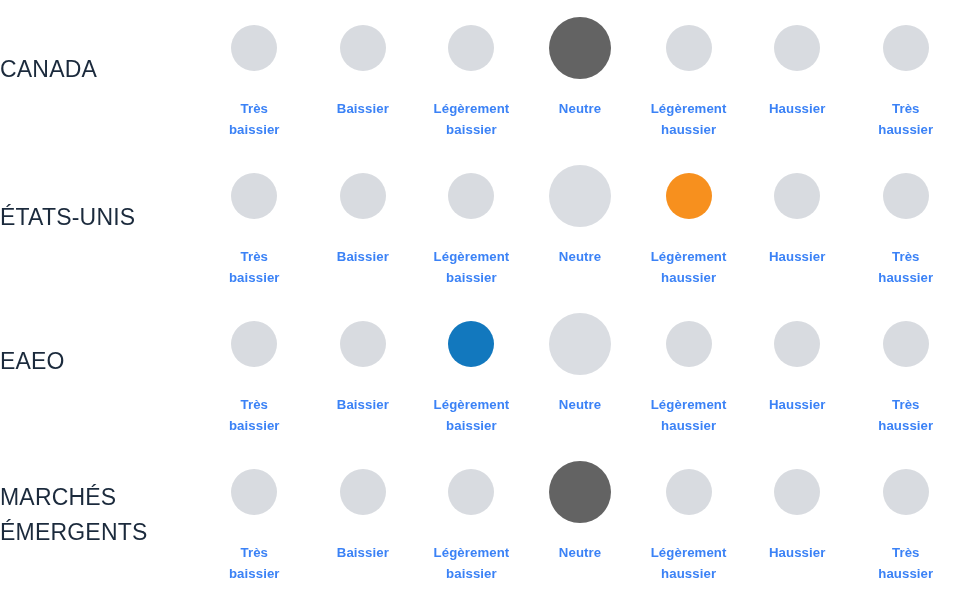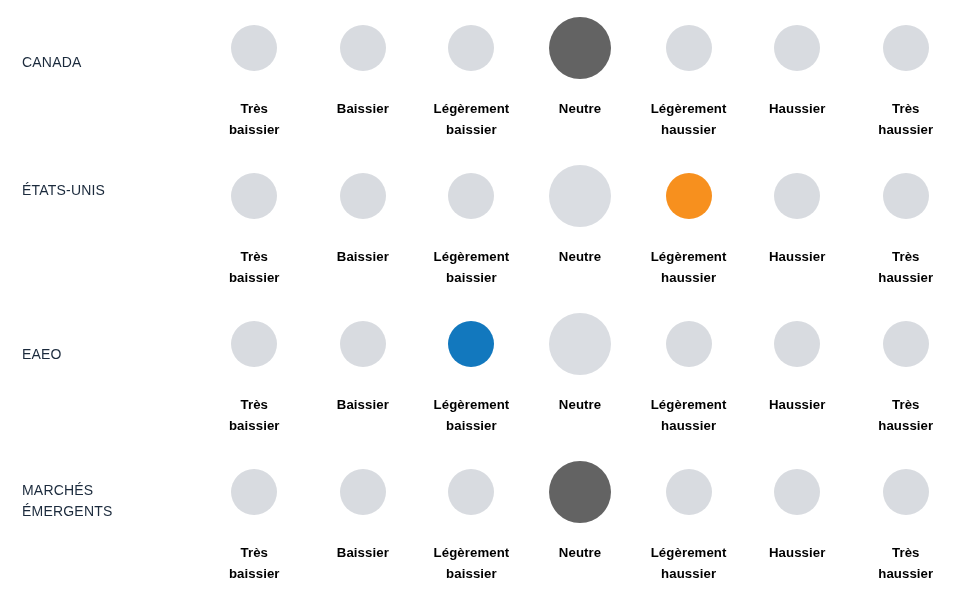--- a/index.html
+++ b/index.html
@@ -32,36 +32,35 @@
   .row-1 { top: 0;   height: 148px; }
   .row-2 { top: 148px; height: 148px; }
   .row-3 { top: 296px; height: 148px; justify-content: center; }
   .row-4 { top: 444px; height: 161px; }
 
   
   .row-label {
     width: 200px;
     flex: 0 0 200px;
     box-sizing: border-box;
-    padding-left: 22px;
     color: #1B2A3C;
-    font-size: 14px;
+    font-size: 23px;
     font-weight: 400;
     letter-spacing: 0.2px;
     line-height: 1.52;
     white-space: pre-line;
   }
   .row-1 .row-label { padding-top: 50px; }
   .row-2 .row-label { padding-top: 198px; }
   .row-3 .row-label { padding-top: 346px; }
   .row-4 .row-label { padding-top: 478px; }
   
   .row .row-label { padding-top: 0; }
   .row-1 .row-label { margin-top: 52px; }
-  .row-2 .row-label { margin-top: 32px; }
+  .row-2 .row-label { margin-top: 52px; }
   .row-3 .row-label { margin-top: 48px; }
   .row-4 .row-label { margin-top: 36px; }
 
   
   .cells {
     flex: 1 1 auto;
     display: flex;
   }
   .cell {
     flex: 1 1 0;
@@ -85,21 +84,21 @@
   .dot.size-sm  { width: 46px; height: 46px; }
   .dot.size-lg  { width: 62px; height: 62px; }
 
   .dot.state-idle     { background: #D8DBE0; }
   .dot.state-previous { background: #DADDE2; }
   .dot.state-neutral  { background: #636363; }
   .dot.state-up       { background: #F7901E; }
   .dot.state-down     { background: #1278BE; }
 
   .cell-label {
-    color: #000000;
+    color: #3b82f6;
     font-size: 13.2px;
     font-weight: 700;
     line-height: 1.62;
     text-align: center;
     letter-spacing: 0.1px;
     white-space: pre-line;
     margin-top: 2px;
   }
 </style>
 </head>

